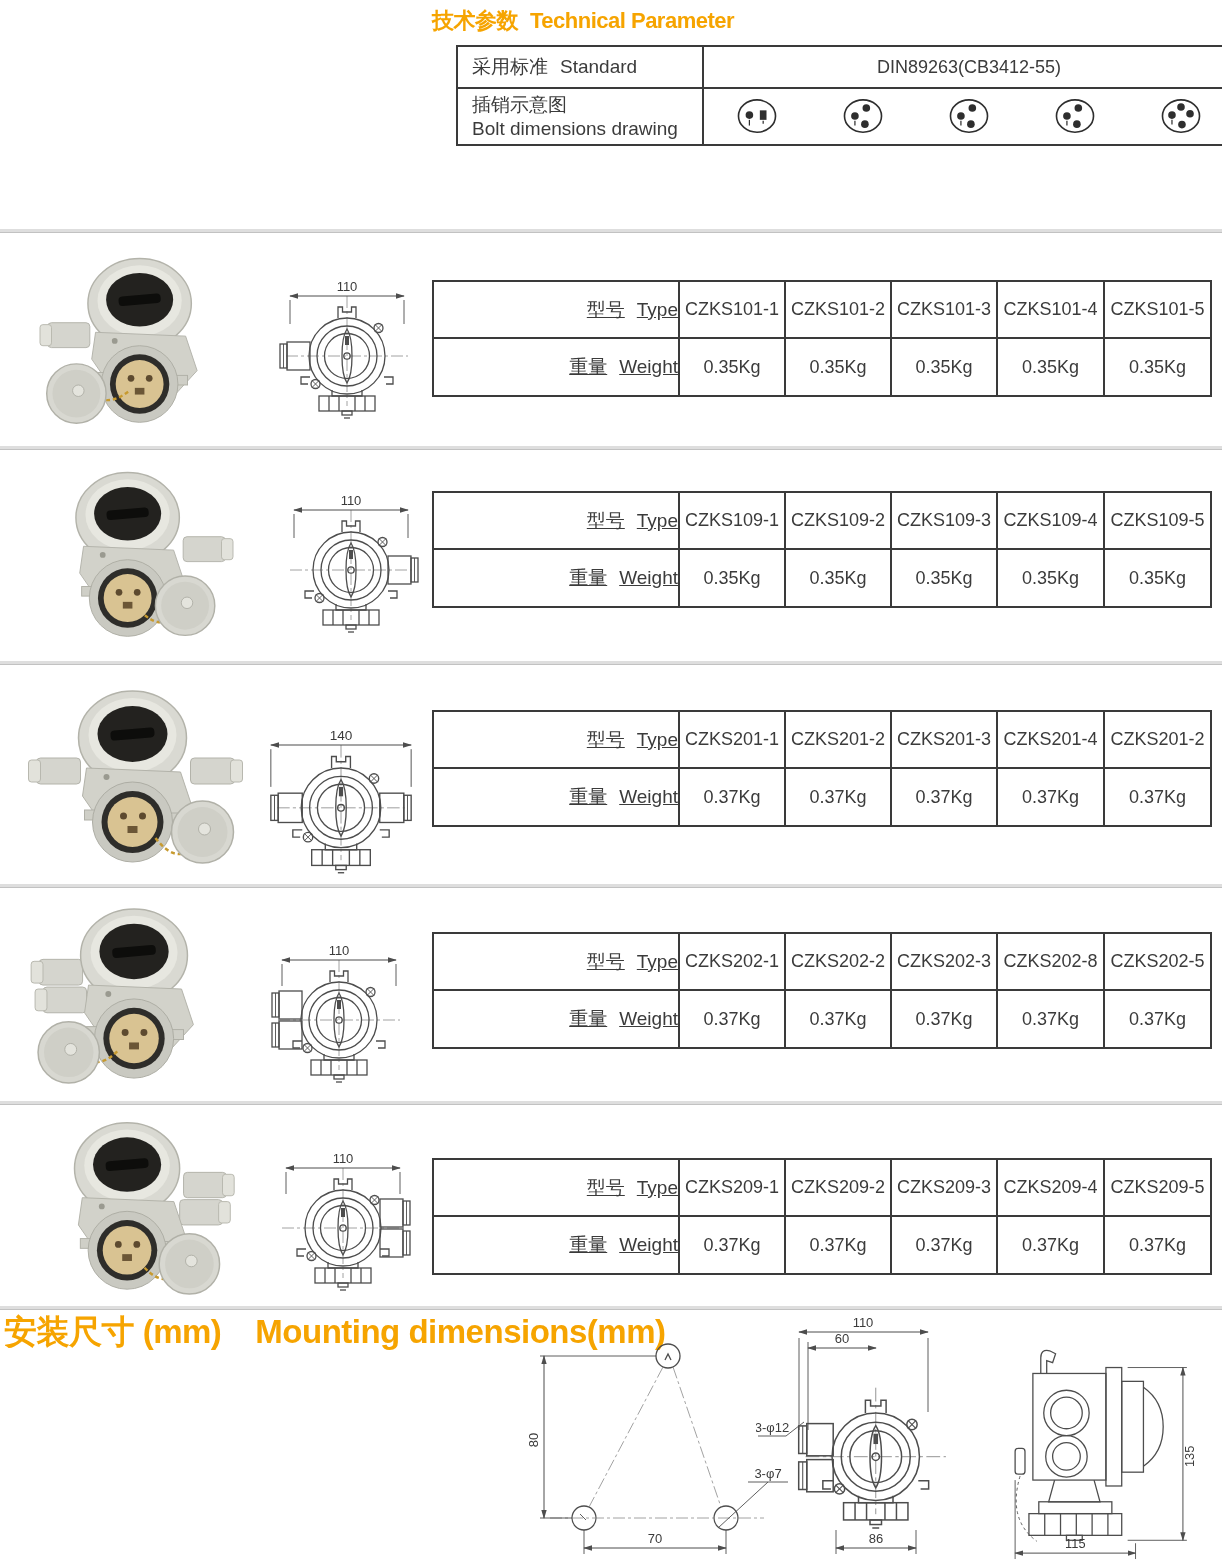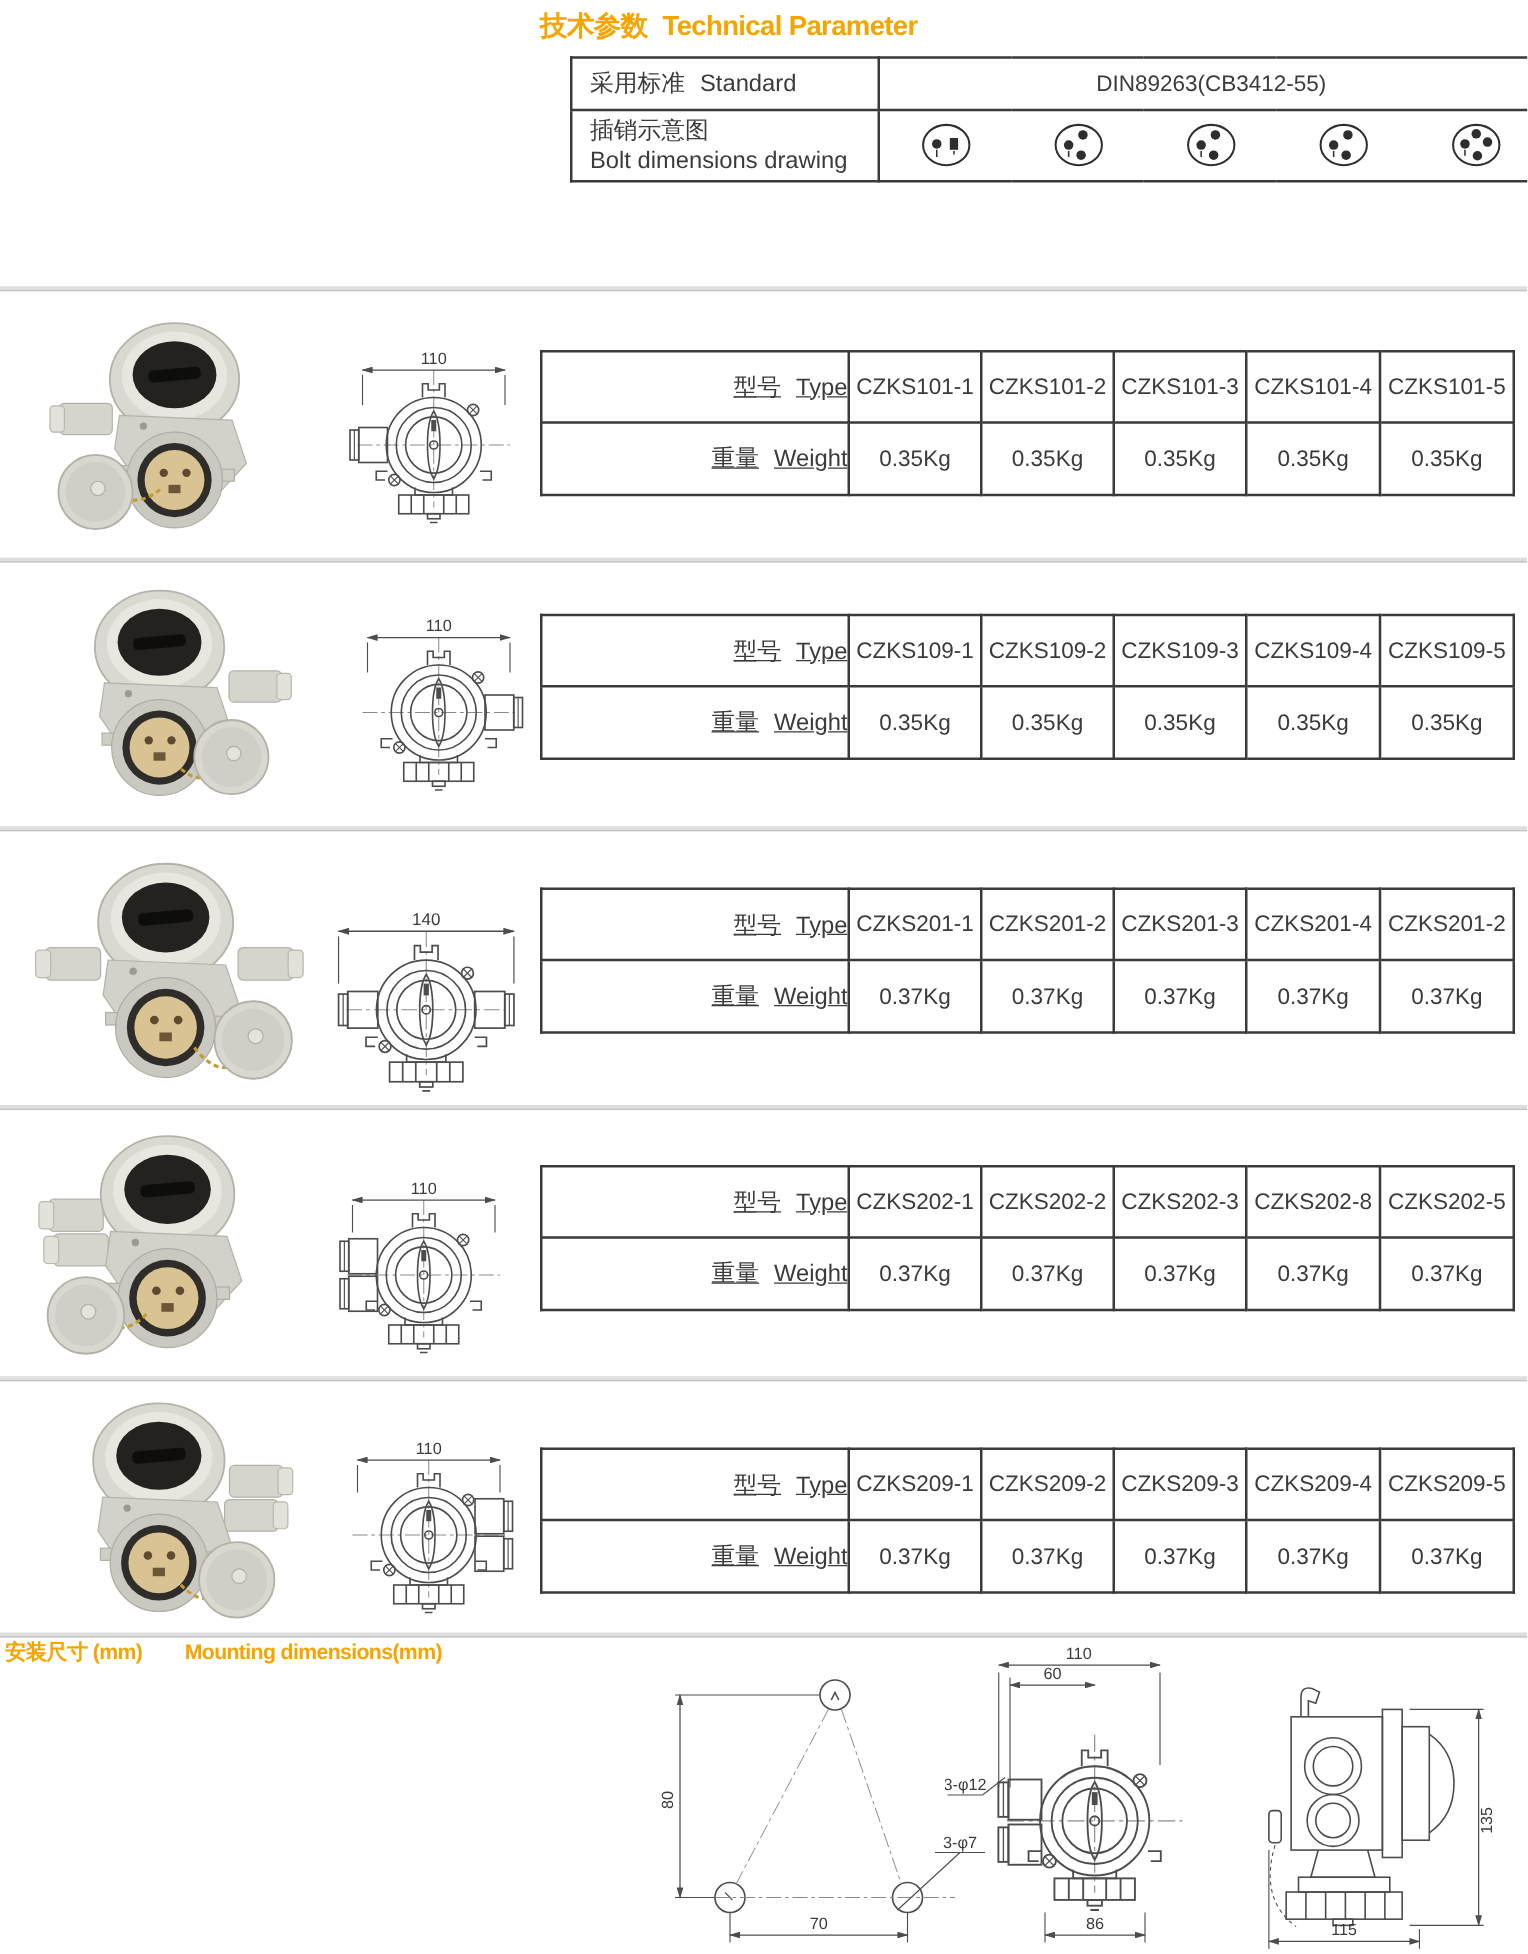--- a/index.html
+++ b/index.html
@@ -1,20 +1,20 @@
 <!DOCTYPE html>
 <html><head>
 <meta charset="utf-8">
 <style>
   html,body{margin:0;padding:0;background:#ffffff;}
   .page{position:relative;width:1222px;height:1563px;background:#fff;
         font-family:"Liberation Sans","DejaVu Sans",sans-serif;color:#3b3b3b;overflow:hidden;}
   .hd{position:absolute;font-weight:bold;color:#F6A400;white-space:nowrap;}
   .hd1{left:432px;top:6px;font-size:22px;letter-spacing:-0.5px;}
-  .hd2{left:4px;top:1310px;font-size:17px;letter-spacing:-0.5px;}
+  .hd2{left:4px;top:1310px;font-size:33px;letter-spacing:-0.5px;}
   .hd2 .en{margin-left:34px;}
   .divider{position:absolute;left:0;width:1222px;height:3px;background:#dedede;border-bottom:1px solid #c2c2c2;}
   table{position:absolute;border-collapse:collapse;table-layout:fixed;background:#fff;}
   td{border:2px solid #3a3a3a;text-align:center;vertical-align:middle;
      font-size:18px;color:#3b3b3b;padding:0;overflow:hidden;white-space:nowrap;}
   td.lab{text-align:left;padding-left:14px;font-size:19px;}
   .ptable td.lab{text-align:right;padding-left:0;text-decoration:underline;}
   .cn{margin-right:12px;}
   .twoline div{line-height:1.25;}
   .pinrow{display:flex;width:100%;height:100%;align-items:center;}

